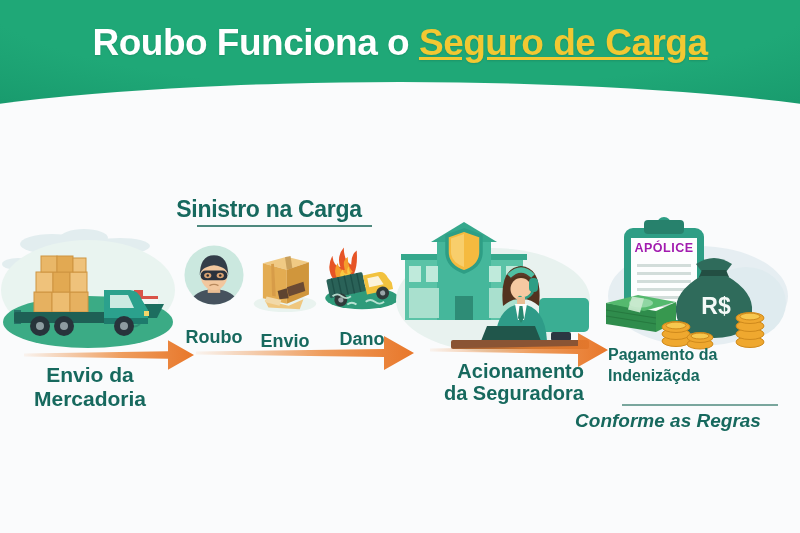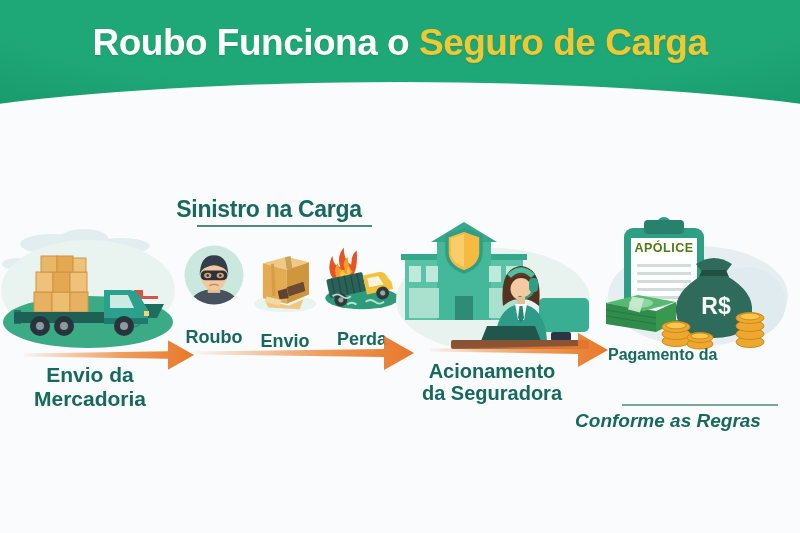--- a/index.html
+++ b/index.html
@@ -15,21 +15,21 @@
   }
   .header::after {            
     content:""; position:absolute; left:-25%; top:82px; width:150%; height:170px;
     background:#FAFBFC; border-radius:50%;
   }
   .page-title {
     position:absolute; left:0; top:22px; width:100%; text-align:center; z-index:2;
     font-size:37px; font-weight:bold; letter-spacing:-0.5px; color:#FFFFFF;
     text-shadow:0 1px 2px rgba(0,0,0,0.12);
   }
-  .page-title .accent { color:#F2C832; }
+  .page-title .accent { color:#F2C832;text-decoration:underline; }
 
   
   .teal-label { position:absolute; color:#17695E; font-weight:bold; z-index:4; }
 
   
   .arrow {
     position:absolute; z-index:5;
     background:linear-gradient(90deg, rgba(238,150,80,0.08) 0%, rgba(235,130,48,0.78) 58%, #E8772A 100%);
   }
   .arrow.small { clip-path: polygon(0 45%, calc(100% - 26px) 38%, calc(100% - 26px) 4%, 100% 50%, calc(100% - 26px) 96%, calc(100% - 26px) 62%, 0 55%); }
@@ -46,26 +46,26 @@
   #sinistro-title { left:170px; top:196px; width:198px; text-align:center; font-size:23px; letter-spacing:-0.3px; }
   #sinistro-underline { position:absolute; left:197px; top:225px; width:175px; height:2px; background:#4E897E; z-index:4; }
   .incident-item { position:absolute; text-align:center; z-index:3; }
   #item-roubo { left:180px; top:241px; width:68px; }
   #item-dano  { left:250px; top:243px; width:70px; }
   #item-perda { left:320px; top:241px; width:84px; }
   .incident-item .item-label { display:block; margin-top:14px; color:#17695E; font-weight:bold; font-size:18px; }
 
   
   #insurer-illustration { position:absolute; left:393px; top:210px; width:200px; height:145px; z-index:3; }
-  #label-acionamento { left:400px; top:360px; width:184px; text-align:center; font-size:20px; line-height:22px; }
+  #label-acionamento { left:400px; top:360px; width:184px; text-align:right; font-size:20px; line-height:22px; }
 
   
   #payment-illustration { position:absolute; left:598px; top:208px; width:190px; height:145px; z-index:3; }
   #apolice-label { position:absolute; left:629px; top:241px; width:70px; text-align:center;
-                   font-size:12.5px; font-weight:bold; letter-spacing:0.5px; color:#4d7c0f; z-index:4; }
+                   font-size:12.5px; font-weight:bold; letter-spacing:0.5px; color:#a21caf; z-index:4; }
   #rs-label { position:absolute; left:690px; top:293px; width:52px; text-align:center;
               font-size:23px; font-weight:bold; color:#F4F9F7; z-index:4; }
   #label-pagamento { left:608px; top:344px; width:184px; text-align:left; font-size:16px; line-height:21px; }
   #indemnity-divider { position:absolute; left:622px; top:404px; width:156px; height:2px; background:#79A69D; z-index:4; }
   #label-conforme { left:568px; top:410px; width:200px; text-align:center;
                     font-size:19px; font-style:italic; font-weight:600; color:#17695E; position:absolute; z-index:4; }
 </style>
 </head>
 <body>
 
@@ -177,21 +177,21 @@
         <path d="M12 34 V55 M19 34 V55 M26 34 V55 M33 34 V55 M40 34 V55" stroke="#1E5048" stroke-width="1.5"></path>
         <path d="M46 38 L64 38 Q70 38 72 46 L75 52 L75 59 L46 59 Z" fill="#F2C23E"></path>
         <path d="M50 42 L62 42 L66 52 L50 52 Z" fill="#FBF3DC"></path>
         <circle cx="17" cy="59" r="7" fill="#2F3A3A"></circle>
           <circle cx="17" cy="59" r="2.8" fill="#9AA5A8"></circle>
         <circle cx="63" cy="61" r="7" fill="#2F3A3A"></circle>
           <circle cx="63" cy="61" r="2.8" fill="#9AA5A8"></circle>
       </g>
       <path d="M10 60 q5 -4 10 0 q5 4 10 0 M46 66 q5 -4 10 0 q5 4 10 0 M26 69 q5 -4 10 0" stroke="#CDEDE0" stroke-width="2" fill="none" opacity="0.85"></path>
     </svg>
-    <span class="item-label">Perda</span>
+    <span class="item-label">Dano</span>
   </div>
 
   <svg id="insurer-illustration" viewBox="0 0 200 145">
     <ellipse cx="100" cy="90" rx="97" ry="52" fill="#E8F2EF"></ellipse>
     <g>
       <rect x="12" y="48" width="38" height="62" fill="#5AC3A7"></rect>
       <rect x="92" y="48" width="38" height="62" fill="#5AC3A7"></rect>
       <rect x="8" y="44" width="46" height="6" fill="#35A88C"></rect>
       <rect x="88" y="44" width="46" height="6" fill="#35A88C"></rect>
       <rect x="44" y="30" width="54" height="80" fill="#45B79B"></rect>
@@ -275,17 +275,18 @@
       <ellipse cx="152" cy="126" rx="14" ry="5.5" fill="#EFA82F"></ellipse>
       <ellipse cx="152" cy="118" rx="14" ry="5.5" fill="#EFA82F"></ellipse>
       <ellipse cx="152" cy="110" rx="14" ry="5.5" fill="#EFA82F"></ellipse>
       <ellipse cx="152" cy="108.5" rx="10" ry="3.4" fill="#F7C84F"></ellipse>
     </g>
   </svg>
   <div id="apolice-label">APÓLICE</div>
   <div id="rs-label">R$</div>
   <div id="label-pagamento" class="teal-label">
     <div>Pagamento da</div>
+    <div>Indenizãçda</div>
   </div>
   <div id="indemnity-divider"></div>
   <div id="label-conforme">Conforme as Regras</div>
 
 </div>
 
 </body></html>

